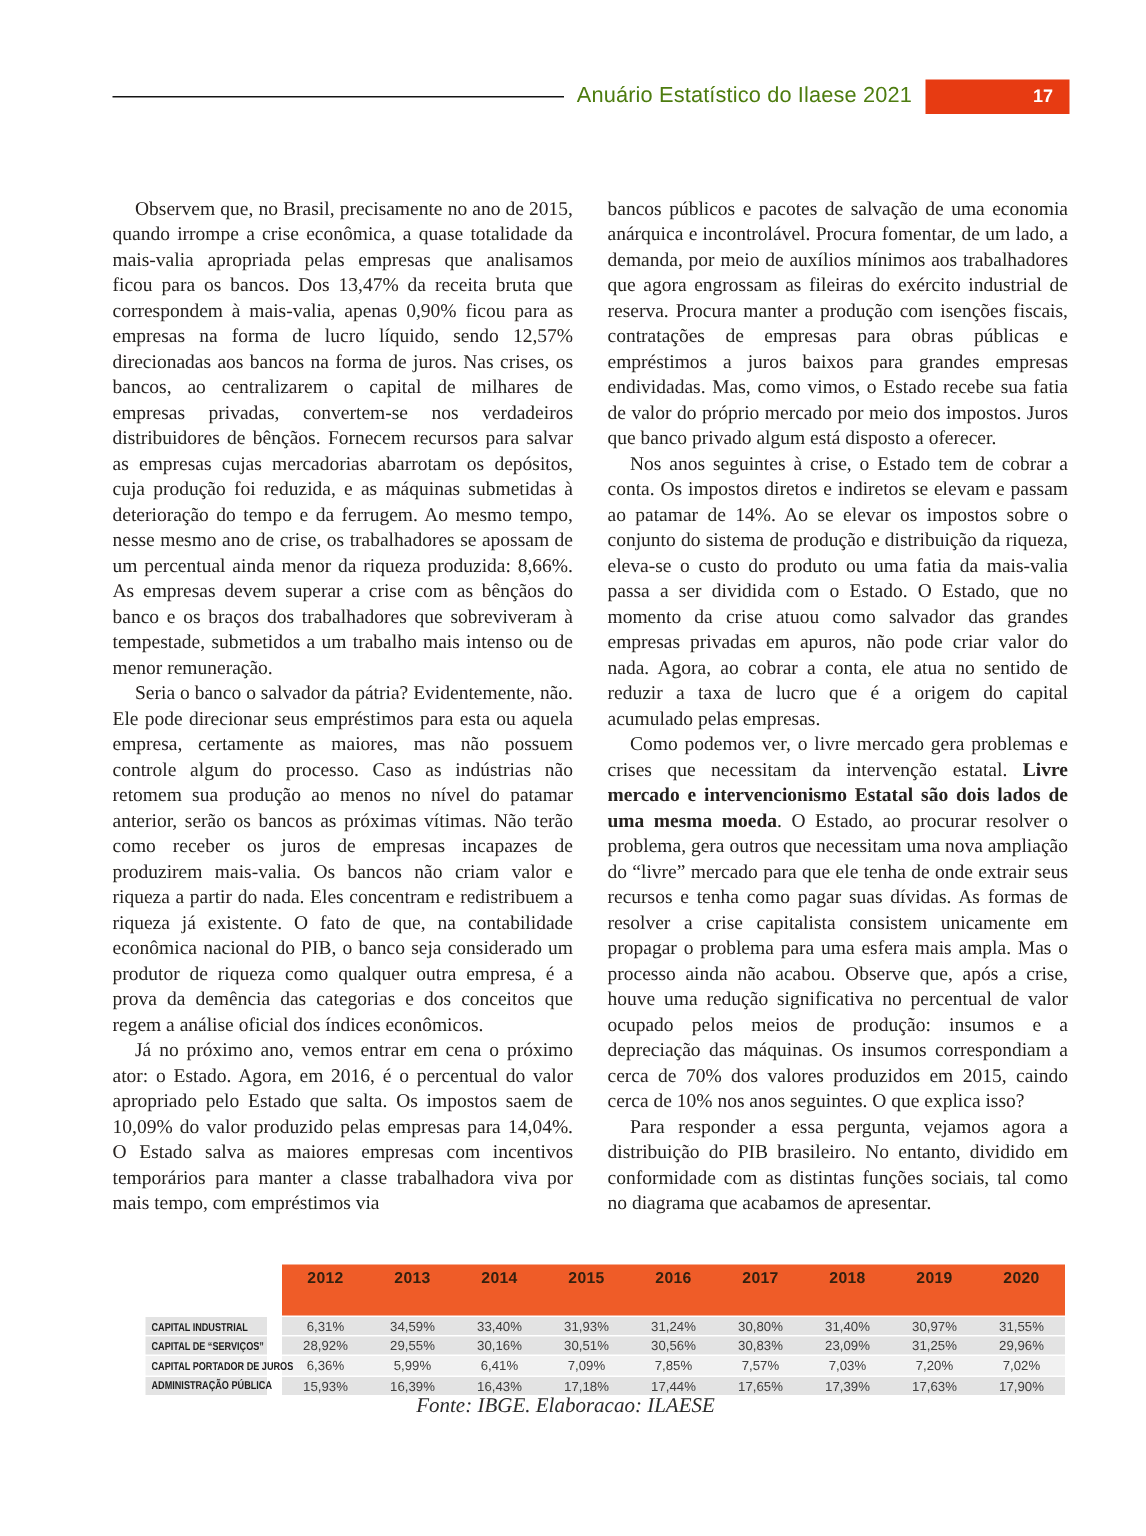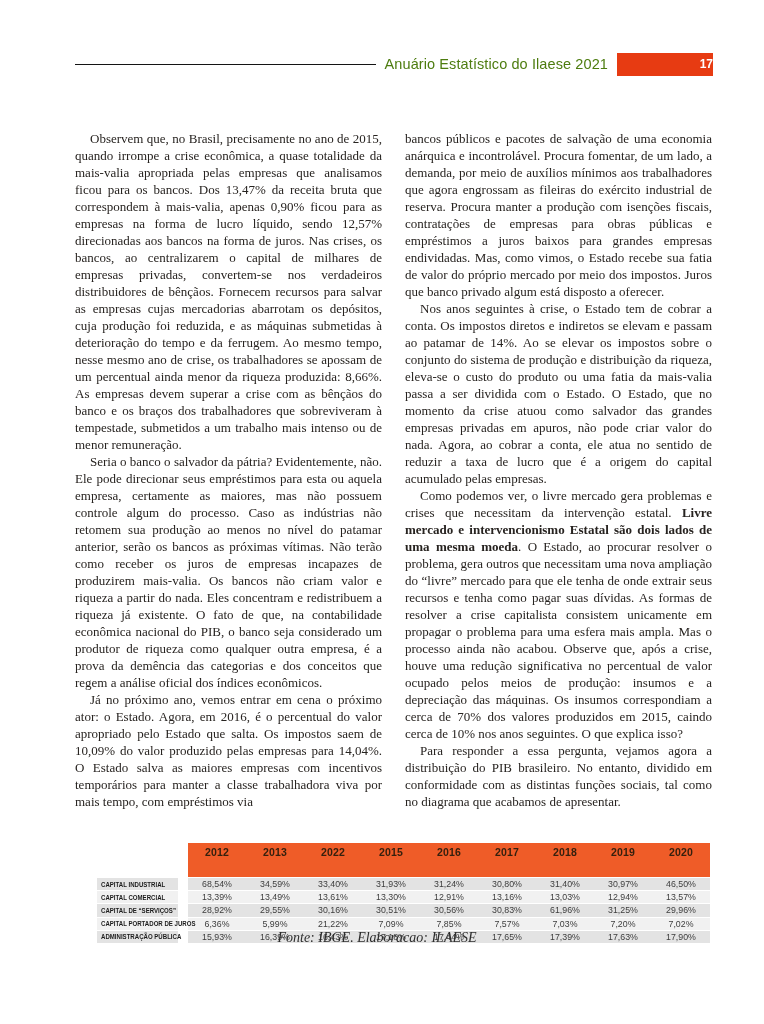--- a/index.html
+++ b/index.html
@@ -21,21 +21,21 @@
     display:flex;align-items:center;
   }
   .runhead .rule{flex:1;height:0;border-top:1.6px solid #141414;margin-right:9px;}
   .runhead .title{
     font-family:"Liberation Sans",sans-serif;font-size:14.5px;color:#4d7c0f;
     white-space:nowrap;letter-spacing:0.1px;
   }
   .pagebadge{
     margin-left:9px;width:96px;height:23px;background:var(--badge-red);
     display:flex;align-items:center;justify-content:flex-end;
-    box-sizing:border-box;
+    padding-right:11px;box-sizing:border-box;
     font-family:"Liberation Sans",sans-serif;font-weight:bold;
     font-size:12px;color:#ffffff;
   }
 
   
   .columns{
     position:absolute;top:130px;left:75px;width:637px;height:708px;
     display:flex;gap:23px;overflow:hidden;
   }
   .col{width:311px;overflow:hidden;}
@@ -104,90 +104,73 @@
       <p>Para responder a essa pergunta, vejamos agora a distribuição do PIB brasileiro. No entanto, dividido em conformidade com as distintas funções sociais, tal como no diagrama que acabamos de apresentar.</p>
     </div>
   </div>
 
   <div class="dtable">
     <div class="thead">
       <div class="spacer"></div>
       <div class="year-band">
           <div class="yh">2012</div>
           <div class="yh">2013</div>
-          <div class="yh">2022</div>
+          <div class="yh">2014</div>
           <div class="yh">2015</div>
           <div class="yh">2016</div>
           <div class="yh">2017</div>
           <div class="yh">2018</div>
           <div class="yh">2019</div>
           <div class="yh">2020</div>
         </div>
     </div>
     <div>
         <div class="trow dark">
           <div class="tlabel">
             <span>CAPITAL INDUSTRIAL</span>
           </div>
           <div class="tgutter"></div>
           <div class="tvals">
-            <div class="tcell">68,54%</div>
+            <div class="tcell">6,31%</div>
             <div class="tcell">34,59%</div>
             <div class="tcell">33,40%</div>
             <div class="tcell">31,93%</div>
             <div class="tcell">31,24%</div>
             <div class="tcell">30,80%</div>
             <div class="tcell">31,40%</div>
             <div class="tcell">30,97%</div>
-            <div class="tcell">46,50%</div>
-          </div>
-        </div>
-        <div class="trow light">
-          <div class="tlabel">
-            <span>CAPITAL COMERCIAL</span>
-          </div>
-          <div class="tgutter"></div>
-          <div class="tvals">
-            <div class="tcell">13,39%</div>
-            <div class="tcell">13,49%</div>
-            <div class="tcell">13,61%</div>
-            <div class="tcell">13,30%</div>
-            <div class="tcell">12,91%</div>
-            <div class="tcell">13,16%</div>
-            <div class="tcell">13,03%</div>
-            <div class="tcell">12,94%</div>
-            <div class="tcell">13,57%</div>
+            <div class="tcell">31,55%</div>
           </div>
         </div>
         <div class="trow dark">
           <div class="tlabel">
             <span>CAPITAL DE “SERVIÇOS”</span>
           </div>
           <div class="tgutter"></div>
           <div class="tvals">
             <div class="tcell">28,92%</div>
             <div class="tcell">29,55%</div>
             <div class="tcell">30,16%</div>
             <div class="tcell">30,51%</div>
             <div class="tcell">30,56%</div>
             <div class="tcell">30,83%</div>
-            <div class="tcell">61,96%</div>
+            <div class="tcell">23,09%</div>
             <div class="tcell">31,25%</div>
             <div class="tcell">29,96%</div>
           </div>
         </div>
         <div class="trow light">
           <div class="tlabel">
             <span>CAPITAL PORTADOR DE JUROS</span>
           </div>
           <div class="tgutter"></div>
           <div class="tvals">
             <div class="tcell">6,36%</div>
             <div class="tcell">5,99%</div>
-            <div class="tcell">21,22%</div>
+            <div class="tcell">6,41%</div>
             <div class="tcell">7,09%</div>
             <div class="tcell">7,85%</div>
             <div class="tcell">7,57%</div>
             <div class="tcell">7,03%</div>
             <div class="tcell">7,20%</div>
             <div class="tcell">7,02%</div>
           </div>
         </div>
         <div class="trow dark">
           <div class="tlabel">

